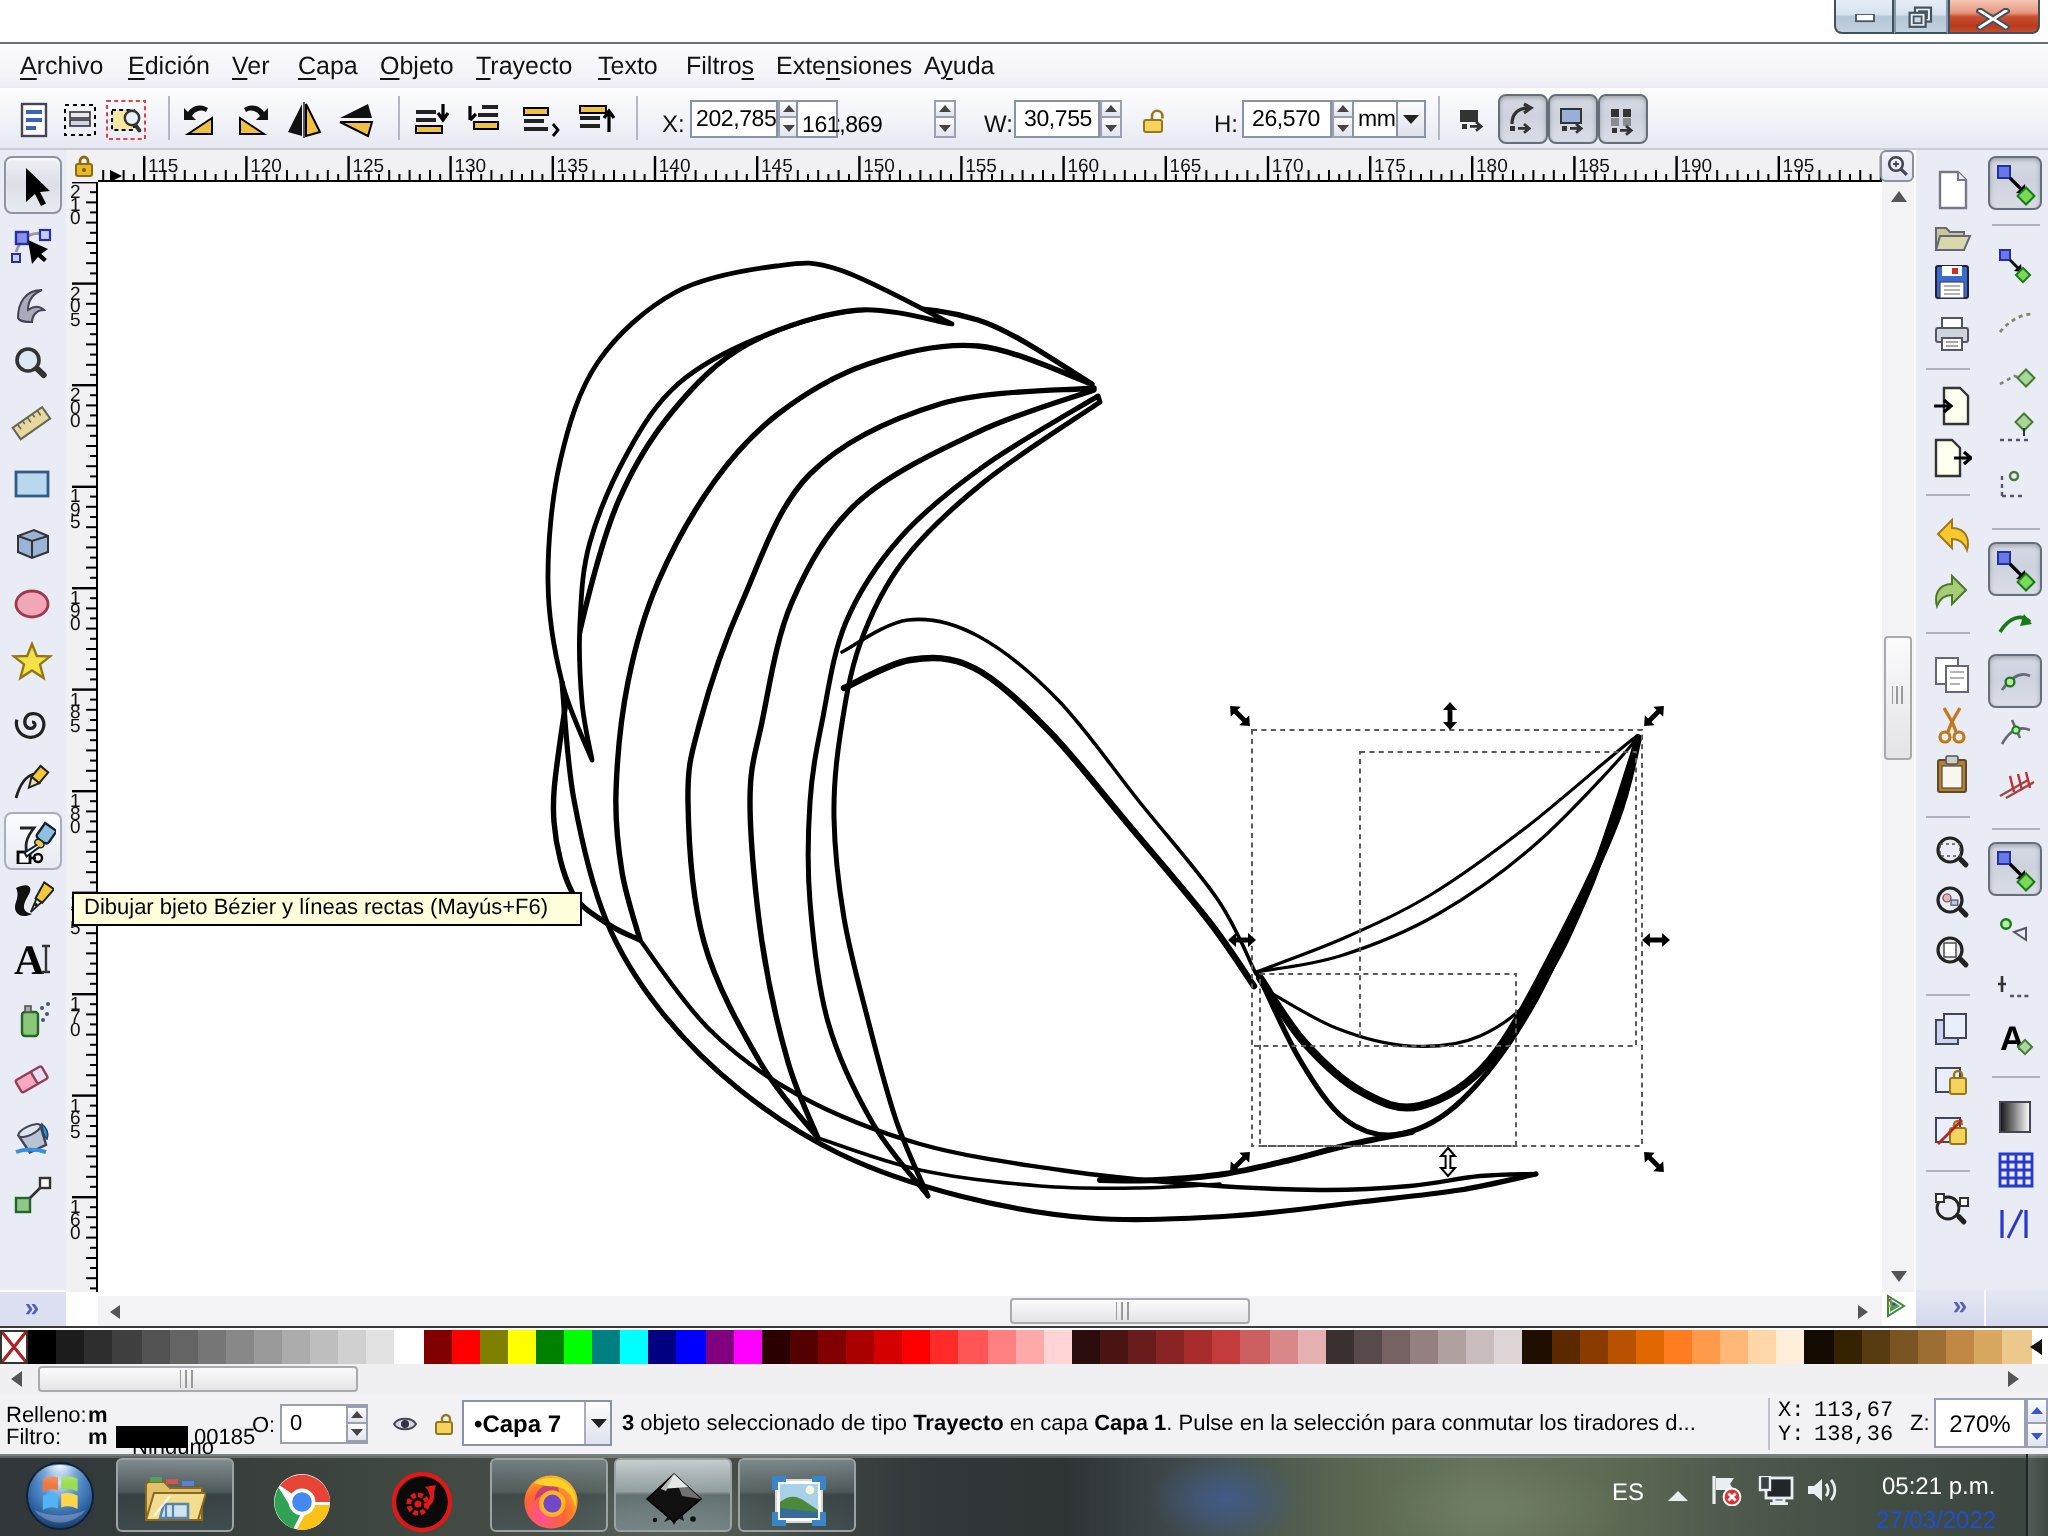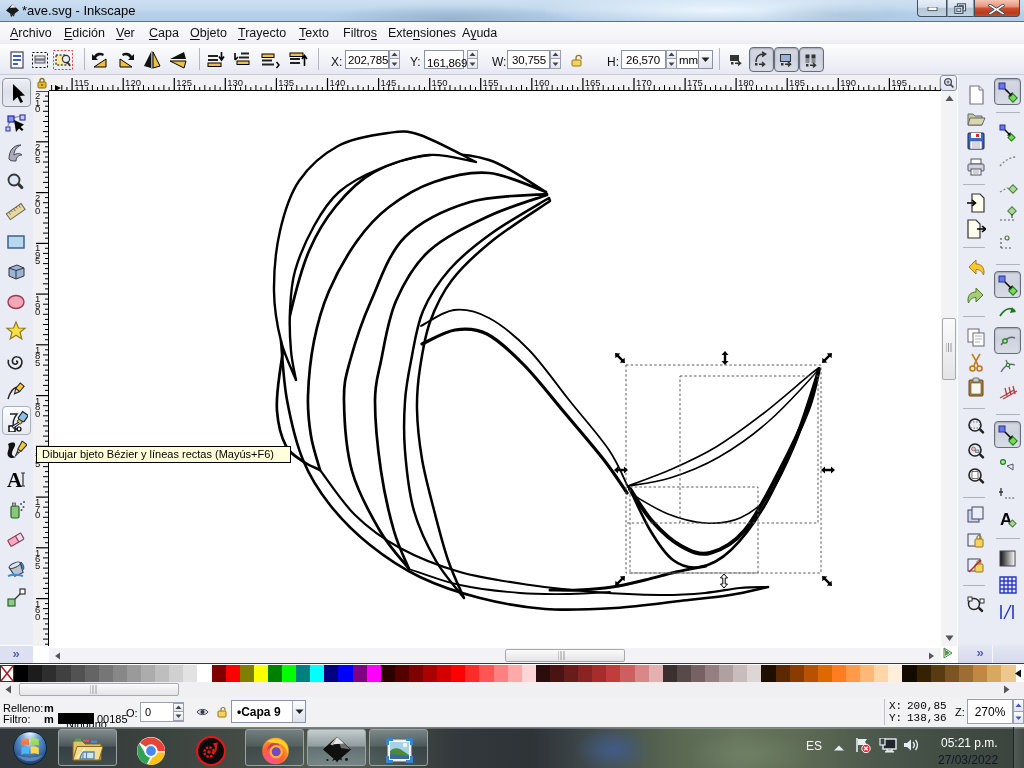--- a/index.html
+++ b/index.html
@@ -86,31 +86,20 @@
           <path d="M-7.0,0 L-3.0,-3.5 L-3.0,-1.2 L3.0,-1.2 L3.0,-3.5 L7.0,0 L3.0,3.5 L3.0,1.2 L-3.0,1.2 L-3.0,3.5 Z" fill="#000"></path>
         </g>
         <g transform="translate(675,490) rotate(90)">
           <path d="M-7.0,0 L-3.0,-3.5 L-3.0,-1.2 L3.0,-1.2 L3.0,-3.5 L7.0,0 L3.0,3.5 L3.0,1.2 L-3.0,1.2 L-3.0,3.5 Z" fill="#fff" stroke="#000" stroke-width="1"></path>
         </g>
         <g transform="translate(778,490) rotate(45)">
           <path d="M-7.0,0 L-3.0,-3.5 L-3.0,-1.2 L3.0,-1.2 L3.0,-3.5 L7.0,0 L3.0,3.5 L3.0,1.2 L-3.0,1.2 L-3.0,3.5 Z" fill="#000"></path>
         </g>
       </g>
     </svg>
-<div id="titlebar" class="abs">
-      <div class="blob" style="left:325px;top:4px;width:250px;height:30px;background:radial-gradient(ellipse at center,rgba(128,156,182,0.55),rgba(128,156,182,0) 72%)"></div>
-      <div class="blob" style="left:545px;top:-6px;width:340px;height:32px;background:radial-gradient(ellipse at center,rgba(235,245,253,1),rgba(235,245,253,0) 75%)"></div>
-      <div class="blob" style="left:755px;top:2px;width:170px;height:26px;background:radial-gradient(ellipse at center,rgba(150,178,202,0.4),rgba(150,178,202,0) 70%)"></div>
-      <svg class="abs" style="left:5px;top:3px;" width="15" height="15" viewBox="0 0 15 15">
-        <path d="M7.5,1 L14,7.5 L10.5,10 L7.5,12.5 L4.5,10 L1,7.5 Z" fill="#1a1a1a"></path>
-        <path d="M7.5,1 L11,4.5 L5,5 Z" fill="#e8e8e8"></path>
-        <path d="M5,10.5 L7.5,12.8 L10,10.5 L8.8,13.6 L7.5,12.8 L6,14 Z" fill="#1a1a1a"></path>
-      </svg>
-      <div id="titletext">*ave.svg - Inkscape</div>
-    </div>
     <div id="titleline" class="abs"></div>
     <div class="abs" style="left:917px;top:0;width:103px;height:18px">
       <div class="wbtn" style="left:0;width:30px;border-radius:0 0 0 4px;background:linear-gradient(180deg,#e6eef7 0%,#d6e2ef 45%,#b4c5d6 52%,#c2d2e0 100%)"></div>
       <div class="wbtn" style="left:30px;width:27px;border-left:1px solid #8a98a5;border-right:1px solid #8a98a5;background:linear-gradient(180deg,#e6eef7 0%,#d6e2ef 45%,#b4c5d6 52%,#c2d2e0 100%)"></div>
       <div class="wbtn" style="left:57px;width:46px;border-radius:0 0 4px 0;background:linear-gradient(180deg,#f4c6b4 0%,#e8977e 40%,#cc4f30 52%,#b83b1e 80%,#c24d2c 100%)"></div>
       <svg class="abs" style="left:10px;top:7px;" width="12" height="5" viewBox="0 0 12 5">
         <rect x="1" y="0" width="9" height="3.6" fill="#fff" stroke="#46525e" stroke-width="0.9"></rect>
       </svg>
       <svg class="abs" style="left:37px;top:3px;" width="13" height="11" viewBox="0 0 13 11">
         <rect x="3.5" y="0.8" width="8" height="7" fill="#e9f2f8" stroke="#46525e" stroke-width="1.1"></rect>
@@ -202,21 +191,21 @@
       <div class="spinbtn" style="top:0;height:9px"></div>
       <div class="spinbtn" style="top:8px;height:11px"></div>
       <svg class="abs" style="left:2px;top:2px" width="7" height="5">
         <path d="M0.5,4 L3.5,0.5 L6.5,4 Z" fill="#444"></path>
       </svg>
       <svg class="abs" style="left:2px;top:12px" width="7" height="5">
         <path d="M0.5,0.5 L3.5,4 L6.5,0.5 Z" fill="#444"></path>
       </svg>
     </div>
     <div class="tlabel" style="left:410px;top:55px">Y:</div>
-    <div class="entry" style="left:424px;top:50px;width:40px;height:19px;padding:6px 0 0 2px">161,869</div>
+    <div class="entry" style="left:398px;top:50px;width:21px;height:19px;padding:6px 0 0 2px">161,869</div>
     <div class="spin" style="left:467px;top:50px;height:19px">
       <div class="spinbtn" style="top:0;height:9px"></div>
       <div class="spinbtn" style="top:8px;height:11px"></div>
       <svg class="abs" style="left:2px;top:2px" width="7" height="5">
         <path d="M0.5,4 L3.5,0.5 L6.5,4 Z" fill="#444"></path>
       </svg>
       <svg class="abs" style="left:2px;top:12px" width="7" height="5">
         <path d="M0.5,0.5 L3.5,4 L6.5,0.5 Z" fill="#444"></path>
       </svg>
     </div>
@@ -1110,30 +1099,31 @@
     </div>
     <svg class="abs" style="left:196px;top:9px;" width="13" height="12" viewBox="0 0 13 12">
       <path d="M1,6 C3,2.5 10,2.5 12,6 C10,9.5 3,9.5 1,6 Z" fill="#d8d8e2" stroke="#445" stroke-width="1"></path>
       <circle cx="6.5" cy="6" r="2" fill="#334"></circle>
     </svg>
     <svg class="abs" style="left:216px;top:8px;" width="13" height="13" viewBox="0 0 13 13">
       <rect x="2" y="6" width="8" height="6" rx="1" fill="#f4d45c" stroke="#96781a" stroke-width="1"></rect>
       <path d="M5,6 V4.5 A2,2 0 0 1 9,4.5 V5.5" fill="none" stroke="#96781a" stroke-width="1.2"></path>
     </svg>
     <div class="abs" style="left:231px;top:3px;width:75px;height:23px;background:#fff;border:1px solid #8a92a8"></div>
-    <div class="abs" style="left:237px;top:8px;font-weight:bold;font-size:12px">•Capa 9</div>
+    <div class="abs" style="left:237px;top:8px;font-weight:bold;font-size:12px">•Capa 7</div>
     <div class="abs" style="left:292px;top:4px;width:13px;height:21px;background:linear-gradient(180deg,#fdfdfe,#dfe2ec);border-left:1px solid #aab">
       <svg class="abs" style="left:2px;top:8px;" width="9" height="6" viewBox="0 0 9 6">
         <path d="M0.5,0.5 L4.5,5 L8.5,0.5 Z" fill="#222"></path>
       </svg>
     </div>
+    <div class="abs" style="left:311px;top:9px;width:570px;white-space:nowrap;overflow:hidden"><b>3</b> objeto seleccionado de tipo <b>Trayecto</b> en capa <b>Capa 1</b>. Pulse en la selección para conmutar los tiradores d...</div>
     <div class="abs" style="left:884px;top:2px;width:1px;height:26px;background:#c0c0cc"></div>
     <div class="abs" style="left:889px;top:3px;font-family:'Liberation Mono',monospace;font-size:11px">X:</div>
     <div class="abs" style="left:889px;top:15px;font-family:'Liberation Mono',monospace;font-size:11px">Y:</div>
-    <div class="abs" style="left:907px;top:3px;font-family:'Liberation Mono',monospace;font-size:11px">200,85</div>
+    <div class="abs" style="left:907px;top:3px;font-family:'Liberation Mono',monospace;font-size:11px">113,67</div>
     <div class="abs" style="left:907px;top:15px;font-family:'Liberation Mono',monospace;font-size:11px">138,36</div>
     <div class="abs" style="left:955px;top:9px">Z:</div>
     <div class="abs" style="left:967px;top:2px;width:46px;height:25px;background:#fff;border:1px solid #999fb0;text-align:center;padding-top:5px;font-size:12px">270%</div>
     <div class="abs" style="left:1013px;top:2px;width:11px;height:25px">
       <div class="spinbtn" style="top:0;height:13px"></div>
       <div class="spinbtn" style="top:12px;height:13px"></div>
       <svg class="abs" style="left:2px;top:4px;" width="7" height="5" viewBox="0 0 7 5">
         <path d="M0.5,4 L3.5,0.5 L6.5,4 Z" fill="#3858c8"></path>
       </svg>
       <svg class="abs" style="left:2px;top:17px;" width="7" height="5" viewBox="0 0 7 5">
@@ -1248,14 +1238,14 @@
     <rect x="4" y="1" width="13" height="10" fill="#20262a" stroke="#e8eef2" stroke-width="1.4"></rect>
     <path d="M8,11 L8,13 L13,13 L13,11" stroke="#e8eef2" stroke-width="1.4" fill="none"></path>
     <path d="M6,13.8 L15,13.8" stroke="#e8eef2" stroke-width="1.4"></path>
     <rect x="1" y="0" width="5" height="7" fill="#3a4246" stroke="#e8eef2" stroke-width="1.2"></rect>
   </svg>
 <svg class="abs" style="left:903px;top:738px;" width="17" height="14" viewBox="0 0 17 14">
     <path d="M1,5 L4,5 L8,1.5 L8,12.5 L4,9 L1,9 Z" fill="#e8eef2"></path>
     <path d="M10,4 A4.5,4.5 0 0 1 10,10 M12.5,2 A7.5,7.5 0 0 1 12.5,12" stroke="#e8eef2" stroke-width="1.4" fill="none"></path>
   </svg>
 <div class="abs" style="left:941px;top:736px;color:#fff;font-size:12px">05:21 p.m.</div>
-<div class="abs" style="left:938px;top:753px;color:#0f172a;font-size:12px">27/03/2022</div>
+<div class="abs" style="left:938px;top:753px;color:#1d4ed8;font-size:12px">27/03/2022</div>
 <div class="abs" style="left:1013px;top:727px;width:11px;height:41px;background:linear-gradient(90deg,rgba(255,255,255,0.12),rgba(255,255,255,0.03));border-left:1px solid #202628"></div>
 <div id="tooltip" class="abs">Dibujar bjeto Bézier y líneas rectas (Mayús+F6)</div>
 </body></html>

